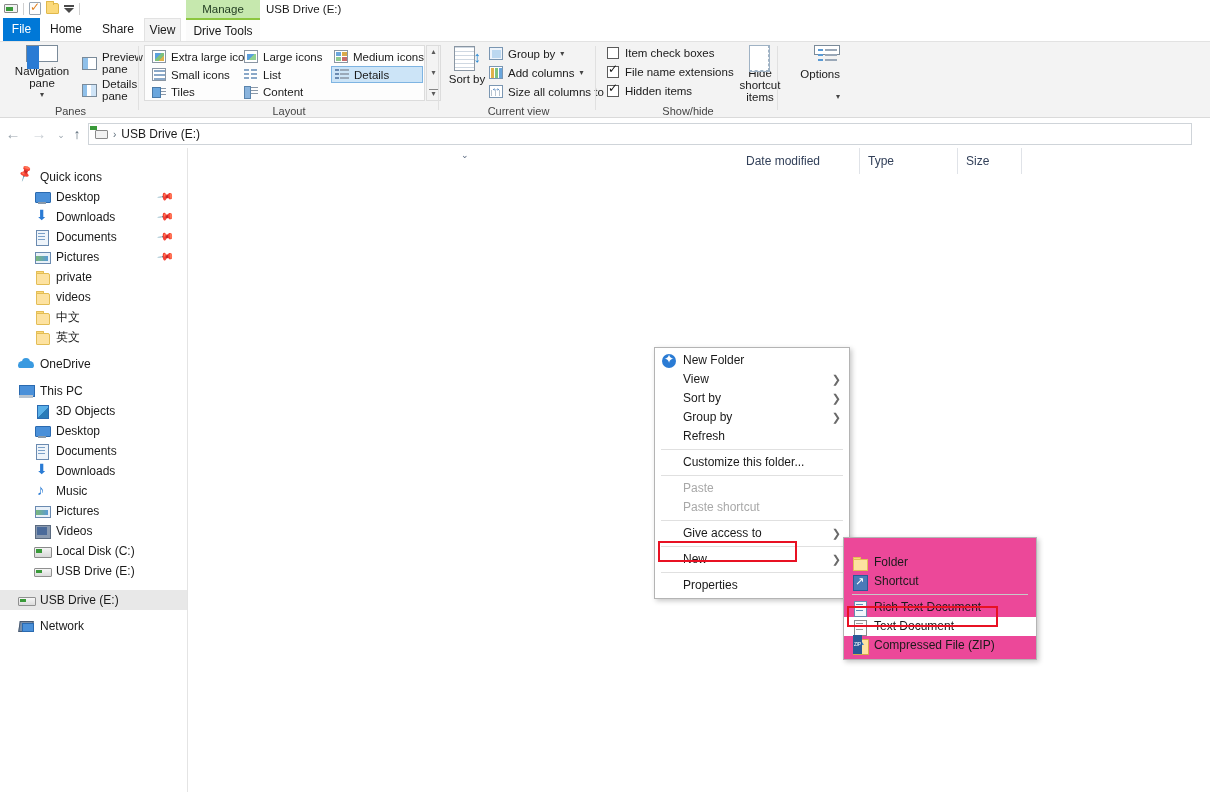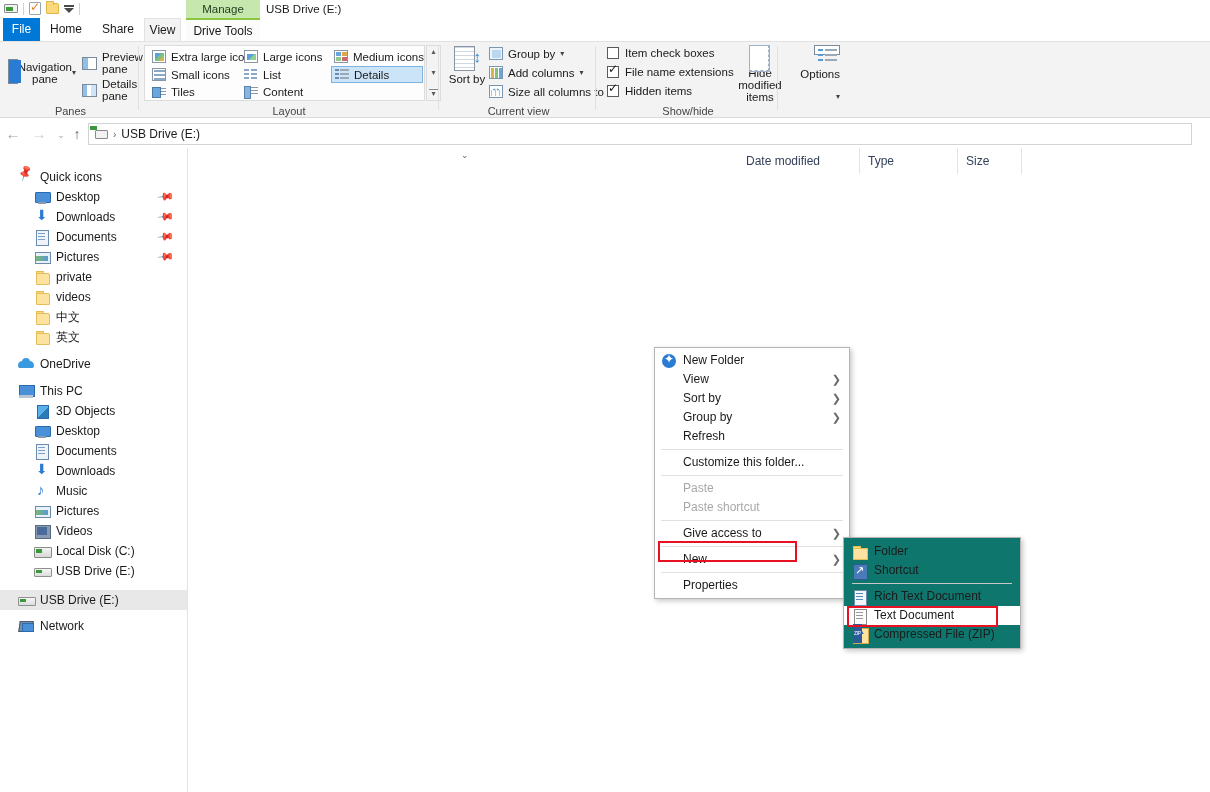--- a/index.html
+++ b/index.html
@@ -98,21 +98,21 @@
   .grp-label {
     position: absolute; bottom: 1px; left: 0; width: 100%;
     text-align: center; font-size: 11px; color: #444;
   }
   .grp-div { position: absolute; top: 4px; width: 1px; height: 64px; background: #e0e0e0; }
 
   
   #g-panes { left: 2px; width: 137px; }
   #navpane-btn {
     position: absolute; left: 6px; top: 3px; width: 68px; height: 56px;
-    display: flex; flex-direction: row; align-items: center; justify-content: flex-start;
+    display: flex; flex-direction: column; align-items: center; justify-content: flex-start;
     font-size: 11.5px; color: #1a1a1a; text-align: center; line-height: 12px;
   }
   .ic-navpane { width: 32px; height: 25px; border: 1px solid #7a8a99; background: #fff; margin-bottom: 3px; position: relative; }
   .ic-navpane:before { content: ""; position: absolute; left: 0; top: 0; width: 12px; height: 23px; background: #2a7bd4; }
   .pane-item { position: absolute; display: flex; align-items: center; gap: 5px; font-size: 11.5px; color: #1a1a1a; }
   .ic-pane-sm { width: 15px; height: 13px; border: 1px solid #7a8a99; background: #fff; position: relative; flex: none; }
   .ic-pane-sm.left:before { content: ""; position: absolute; left: 0; top: 0; width: 5px; height: 11px; background: #8fc0ea; }
   .ic-pane-sm.right:before { content: ""; position: absolute; left: 0; top: 0; width: 4px; height: 11px; background: #8fc0ea; }
   .ic-pane-sm.right:after { content: ""; position: absolute; right: 0; top: 0; width: 5px; height: 11px; background: #cfe4f7; }
 
@@ -338,26 +338,26 @@
   .i-newfolder:after {
     content:"✦"; position:absolute; left:2px; top:-4px; font-size:12px; color:#fff;
   }
   #hl-new {
     position: absolute; left: 3px; top: 193px; width: 139px; height: 21px;
     border: 2px solid #e81123; z-index: 5; pointer-events: none;
   }
 
   
   #submenu {
-    position: absolute; left: 843px; top: 537px; width: 178px;
-    background: #0f766e;
+    position: absolute; left: 843px; top: 537px; width: 194px;
+    background: #ec4899;
     border: 1px solid #b4b4b4;
     box-shadow: 2px 2px 5px rgba(0,0,0,0.22);
     z-index: 70;
-    padding: 4px 0 4px 0;
+    padding: 15px 0 4px 0;
   }
   .sub-item {
     position: relative; height: 19px; line-height: 19px;
     padding-left: 30px; font-size: 12px; color: #1a1a1a; white-space: nowrap;
   }
   .sub-item.active { background: #ffffff; }
   .sub-sep { height: 1px; background: #c8c8c8; margin: 3px 8px; }
   .sub-ic { position: absolute; left: 9px; top: 3px; width: 14px; height: 14px; }
 
   .i-sub-folder:before { content:""; position:absolute; left:0; top:1px; width:6px; height:3px; background:#fbd97a; border:1px solid #e3bd55; border-bottom:none; }
@@ -500,21 +500,21 @@
       <div class="chk-row" style="left:9px; top:24px;">
         <span class="chk on"></span>
         <span>File name extensions</span>
       </div>
       <div class="chk-row" style="left:9px; top:43px;">
         <span class="chk on"></span>
         <span>Hidden items</span>
       </div>
       <div id="hide-sel-btn">
         <span class="ic-hidesel"></span>
-        <span style="white-space:normal;">Hide modified items</span>
+        <span style="white-space:normal;">Hide shortcut items</span>
       </div>
       <div class="grp-label">Show/hide</div>
       <div class="grp-div" style="right:0;"></div>
     </div>
 
     <div class="grp" id="g-options">
       <div id="options-btn">
         <span class="ic-options"></span>
         <span>Options</span>
         <span style="font-size:8px;color:#444;">▾</span>

